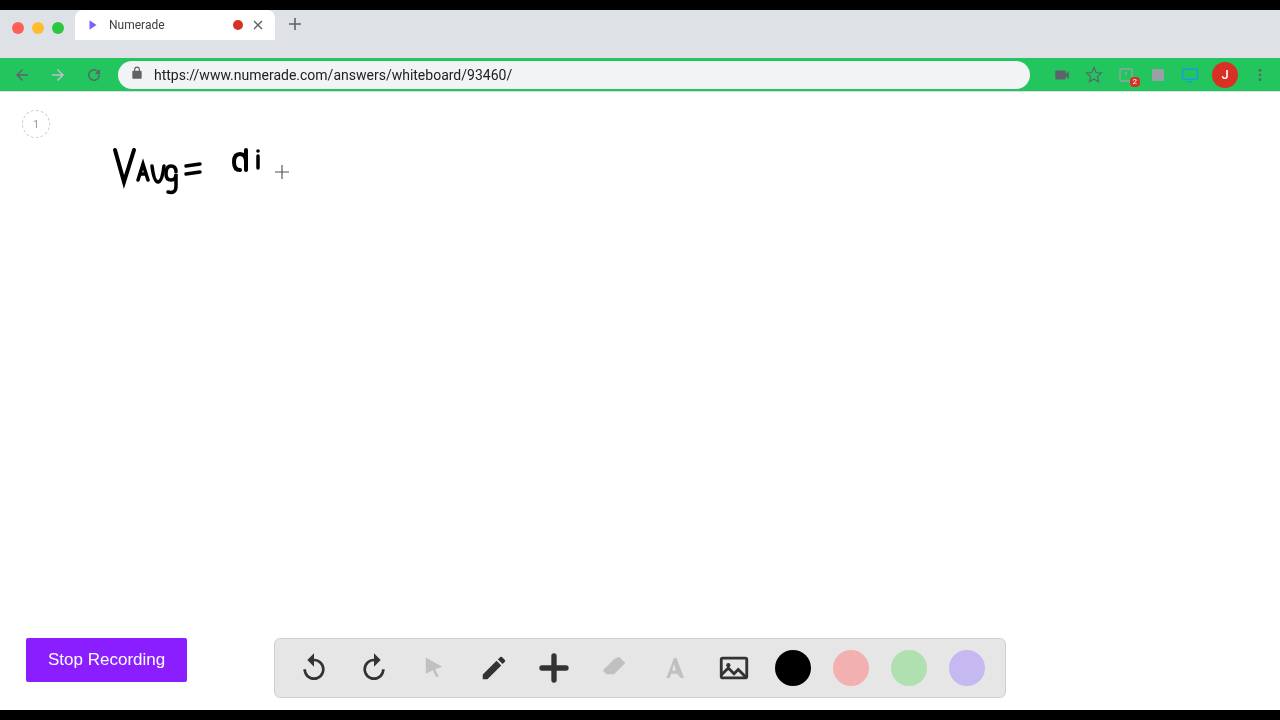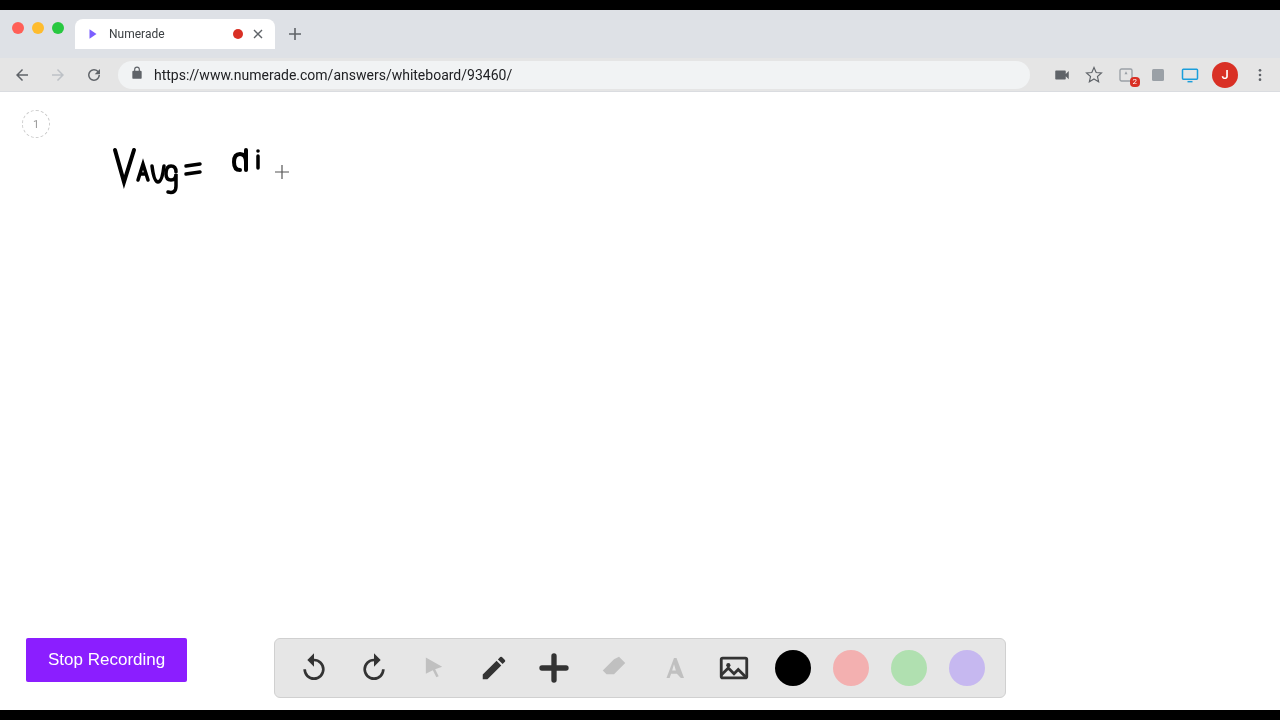--- a/index.html
+++ b/index.html
@@ -9,30 +9,30 @@
     .bottom-black-bar { height: 10px; background: #000; position: absolute; bottom: 0; left: 0; right: 0; }
     
     
     .window-controls { position: absolute; top: 22px; left: 12px; display: flex; gap: 8px; z-index: 100; }
     .window-dot { width: 12px; height: 12px; border-radius: 50%; }
     .window-dot.red { background: #ff5f57; }
     .window-dot.yellow { background: #febc2e; }
     .window-dot.green { background: #28c840; }
     
     
-    .tab-bar { height: 48px; background: #dee1e6; display: flex; align-items: center; padding-left: 75px; }
+    .tab-bar { height: 48px; background: #dee1e6; display: flex; align-items: flex-start; padding-left: 75px; }
     .tab { background: #fff; height: 30px; display: flex; align-items: center; padding: 0 10px; border-radius: 8px 8px 0 0; min-width: 200px; gap: 8px; position: relative; }
     .tab-favicon { width: 16px; height: 16px; display: flex; align-items: center; justify-content: center; }
     .tab-title { font-size: 12px; color: #3c4043; flex: 1; }
     .tab-recording { width: 10px; height: 10px; background: #d93025; border-radius: 50%; }
     .tab-close { width: 14px; height: 14px; display: flex; align-items: center; justify-content: center; color: #5f6368; cursor: pointer; }
     .new-tab { width: 28px; height: 28px; display: flex; align-items: center; justify-content: center; color: #5f6368; cursor: pointer; margin-left: 6px; }
     
     
-    .address-row { height: 34px; background: #e5e5e5; border-bottom: 1px solid #dadce0; display: flex; align-items: center; padding: 0 10px; gap: 12px; }
+    .address-row { height: 34px; background: #22c55e; border-bottom: 1px solid #dadce0; display: flex; align-items: center; padding: 0 10px; gap: 12px; }
     .nav-btn { width: 24px; height: 24px; display: flex; align-items: center; justify-content: center; color: #5f6368; cursor: pointer; }
     .nav-btn.disabled { color: #bdc1c6; }
     .url-bar { flex: 1; height: 28px; background: #f1f3f4; border-radius: 14px; display: flex; align-items: center; padding: 0 12px; gap: 10px; }
     .lock-icon { color: #5f6368; }
     .url-text { font-size: 14px; color: #202124; }
     .addr-right { display: flex; align-items: center; gap: 12px; margin-left: 10px; }
     .addr-icon { width: 20px; height: 20px; display: flex; align-items: center; justify-content: center; color: #5f6368; cursor: pointer; }
     .badge-icon { position: relative; }
     .badge-dot { position: absolute; bottom: -2px; right: -4px; background: #d93025; color: #fff; font-size: 8px; border-radius: 4px; padding: 0 3px; line-height: 10px; }
     .avatar { width: 26px; height: 26px; border-radius: 50%; background: #d93025; color: #fff; display: flex; align-items: center; justify-content: center; font-size: 13px; font-weight: 500; }

